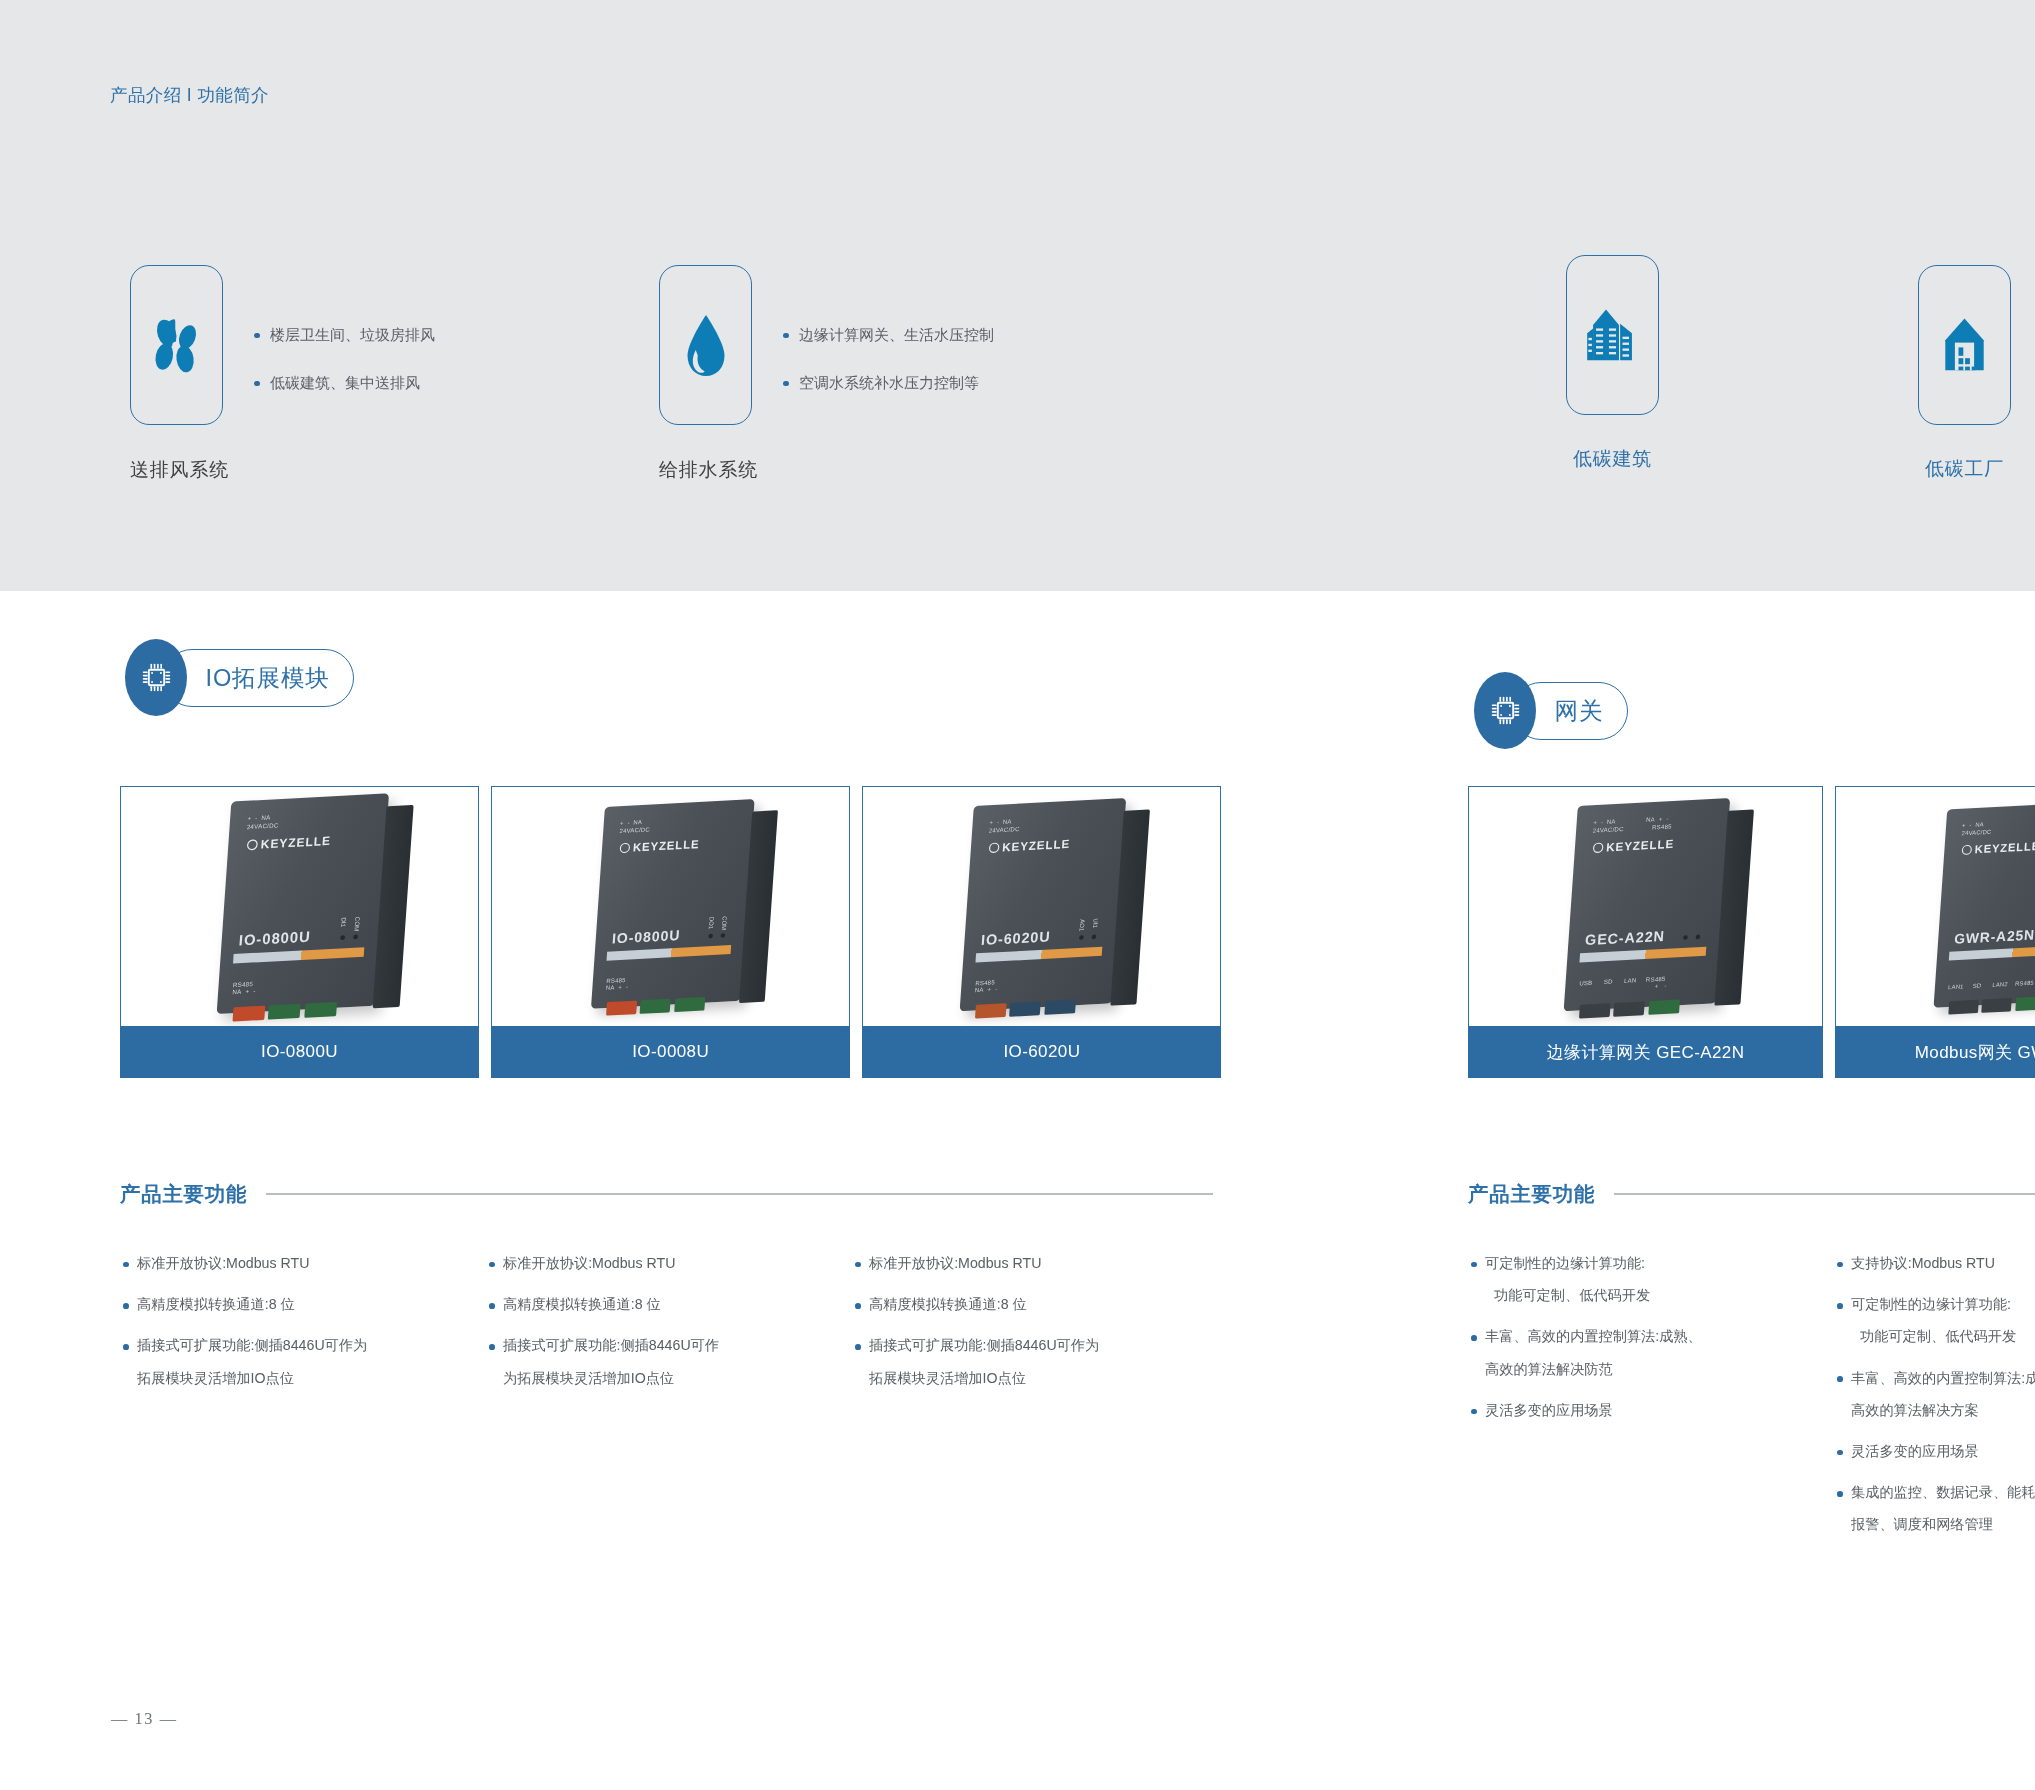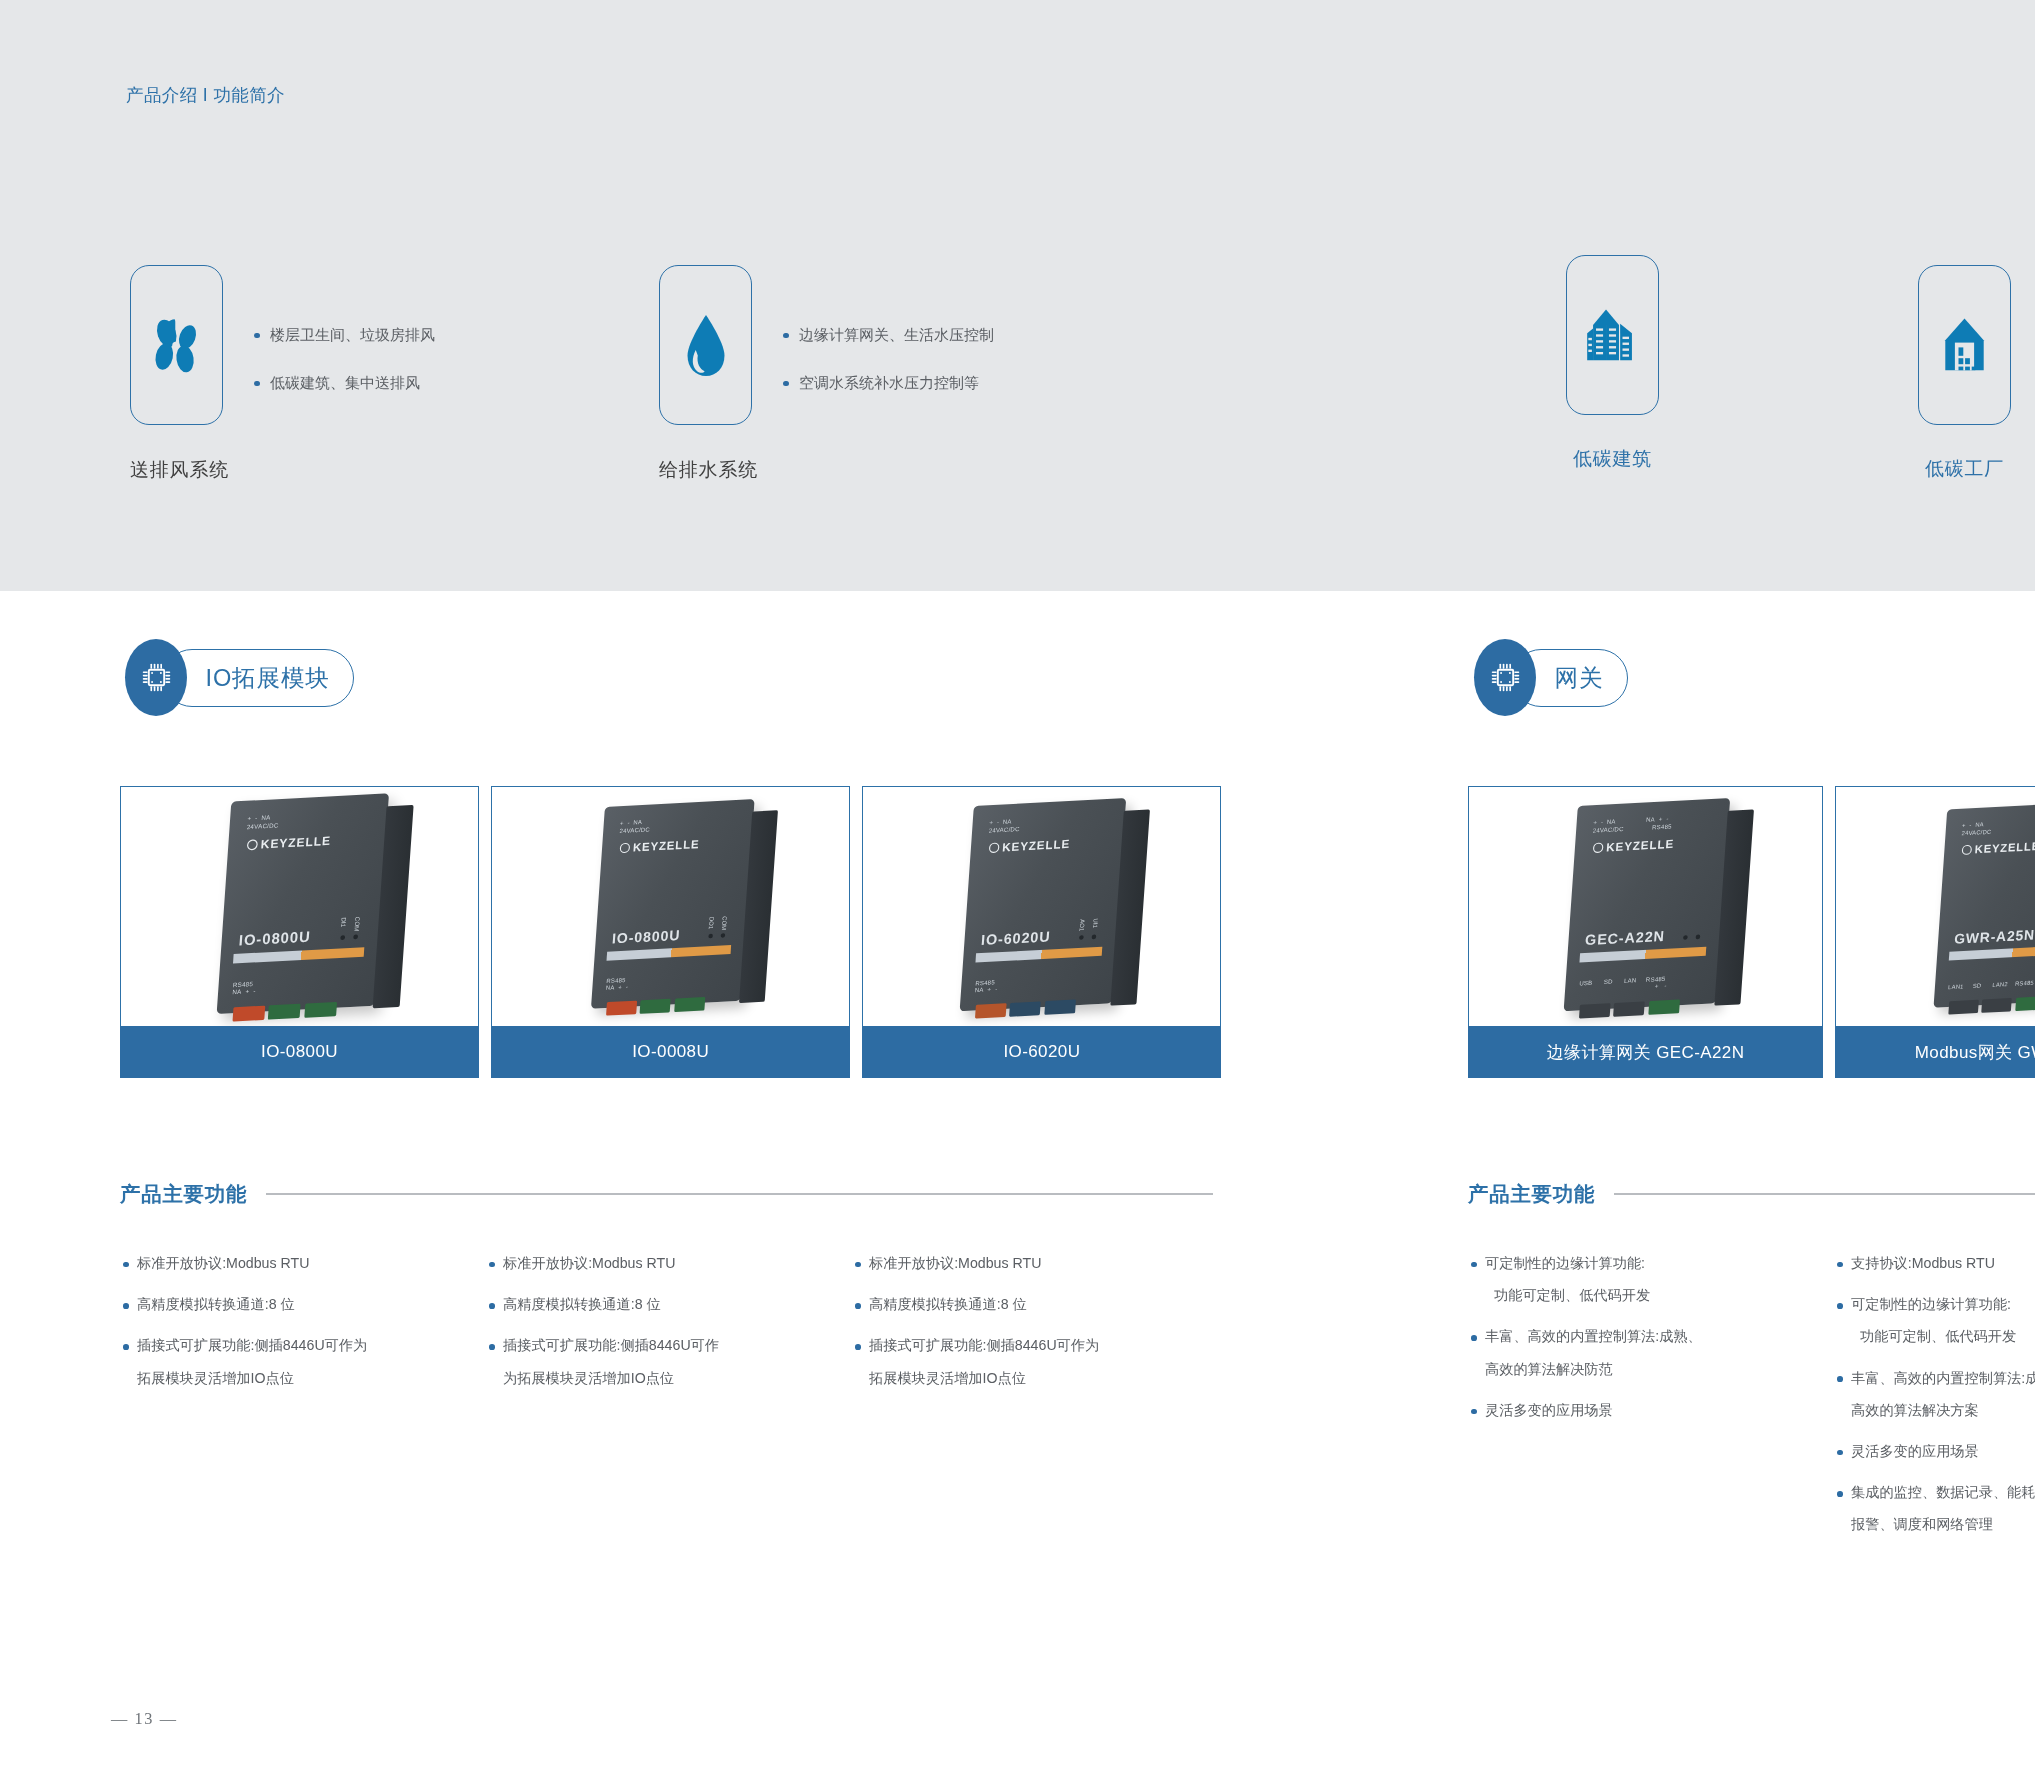--- a/index.html
+++ b/index.html
@@ -15,21 +15,21 @@
   .gray-band {
     position: absolute; left:0; top:0; width:2622px; height:591px;
     background:#e5e7e9;
   }
 
   
   .rh {
     position:absolute; top:83px;
     font-size:17.5px; letter-spacing:0.4px; color:#2d71a8; white-space:nowrap;
   }
-  .rh-left  { left:126px;text-align:right; }
+  .rh-left  { left:110px;text-align:right; }
 
   
   .scn { position:absolute; }
   .scn-box {
     width:93px; height:160px; border:1.6px solid #2d71a8; border-radius:19px;
     background:transparent; display:flex; align-items:center; justify-content:center;
   }
   .scn-caption {
     margin-top:32px; font-size:19px; color:#404040; letter-spacing:0.8px; white-space:nowrap;
   }
@@ -428,21 +428,21 @@
       <div class="feat-col" style="width:361px;">
         <ul>
           <li><span>标准开放协议:Modbus RTU</span></li>
           <li><span>高精度模拟转换通道:8 位</span></li>
           <li><span>插接式可扩展功能:侧插8446U可作为</span><span class="cont">拓展模块灵活增加IO点位</span></li>
         </ul>
       </div>
     </div>
   </div>
 
-  <div class="badge" style="left:1474px; top:639px;font-family:Liberation Serif, serif;">
+  <div class="badge" style="left:1474px; top:672px;font-family:Liberation Serif, serif;">
     <div class="badge-chip">
       <svg width="33" height="33" viewBox="0 0 60 60">
         <g fill="#ffffff">
           <rect x="16" y="16" width="28" height="28" rx="2" fill="none" stroke="#ffffff" stroke-width="3.5"></rect>
           <circle cx="22" cy="22" r="1.8"></circle>
             <circle cx="38" cy="22" r="1.8"></circle>
           <circle cx="22" cy="38" r="1.8"></circle>
             <circle cx="38" cy="38" r="1.8"></circle>
           <rect x="19" y="5" width="3" height="9" rx="1.5"></rect>
             <rect x="25" y="5" width="3" height="9" rx="1.5"></rect>

